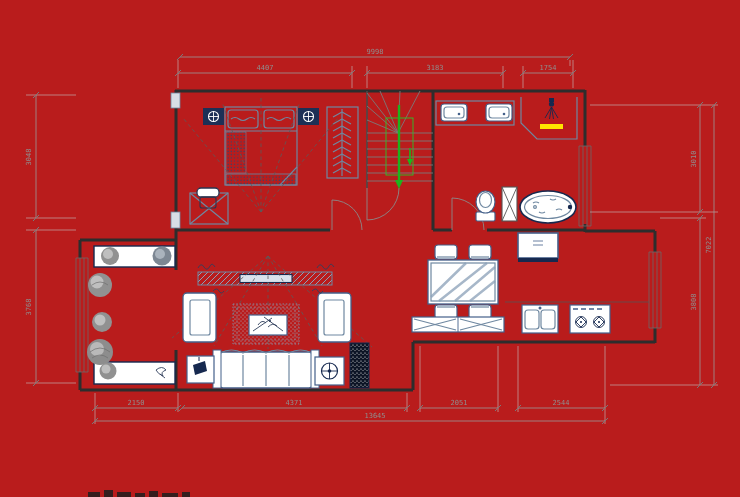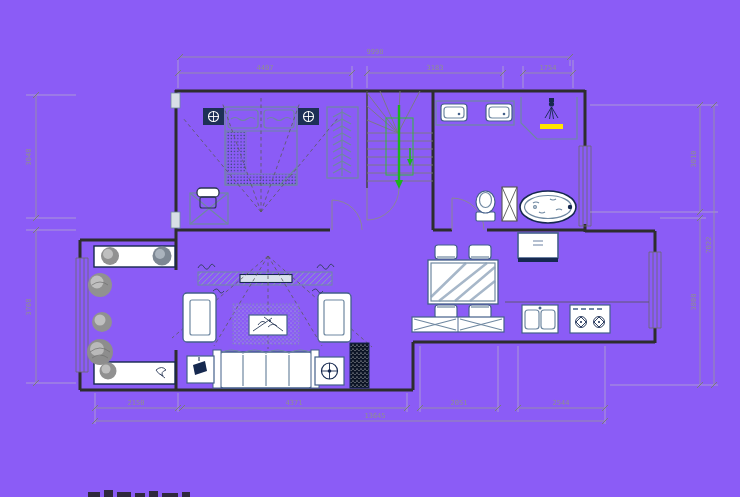--- a/index.html
+++ b/index.html
@@ -1,16 +1,16 @@
 <!DOCTYPE html>
 <html><head>
 <meta charset="utf-8">
 <style>
   html,body{margin:0;padding:0;background:#ffffff;}
-  .canvas{position:relative;width:740px;height:497px;background:#8b5cf6;overflow:hidden;
+  .canvas{position:relative;width:740px;height:497px;background:#b91c1c;overflow:hidden;
           font-family:"DejaVu Sans", sans-serif;text-align:right;}
   svg{display:block;}
   .dim-text{font-family:"DejaVu Sans Mono", monospace;font-size:7px;fill:#8f8f8f;text-anchor:middle;}
   .wall{stroke:#2d2d2d;stroke-width:3;fill:none;stroke-linecap:butt;}
   .thinwall{stroke:#4a4a4a;stroke-width:1.6;fill:none;}
   .furn{stroke:#6f88a1;stroke-width:1.2;fill:none;}
   .furn-navy{stroke:#44608a;stroke-width:1.2;fill:#ffffff;}
   .door{stroke:#8a8a8a;stroke-width:0.9;fill:none;}
   .dimline{stroke:#9a9a9a;stroke-width:0.8;fill:none;}
   .witness{stroke:#c4c4c4;stroke-width:0.6;fill:none;}

